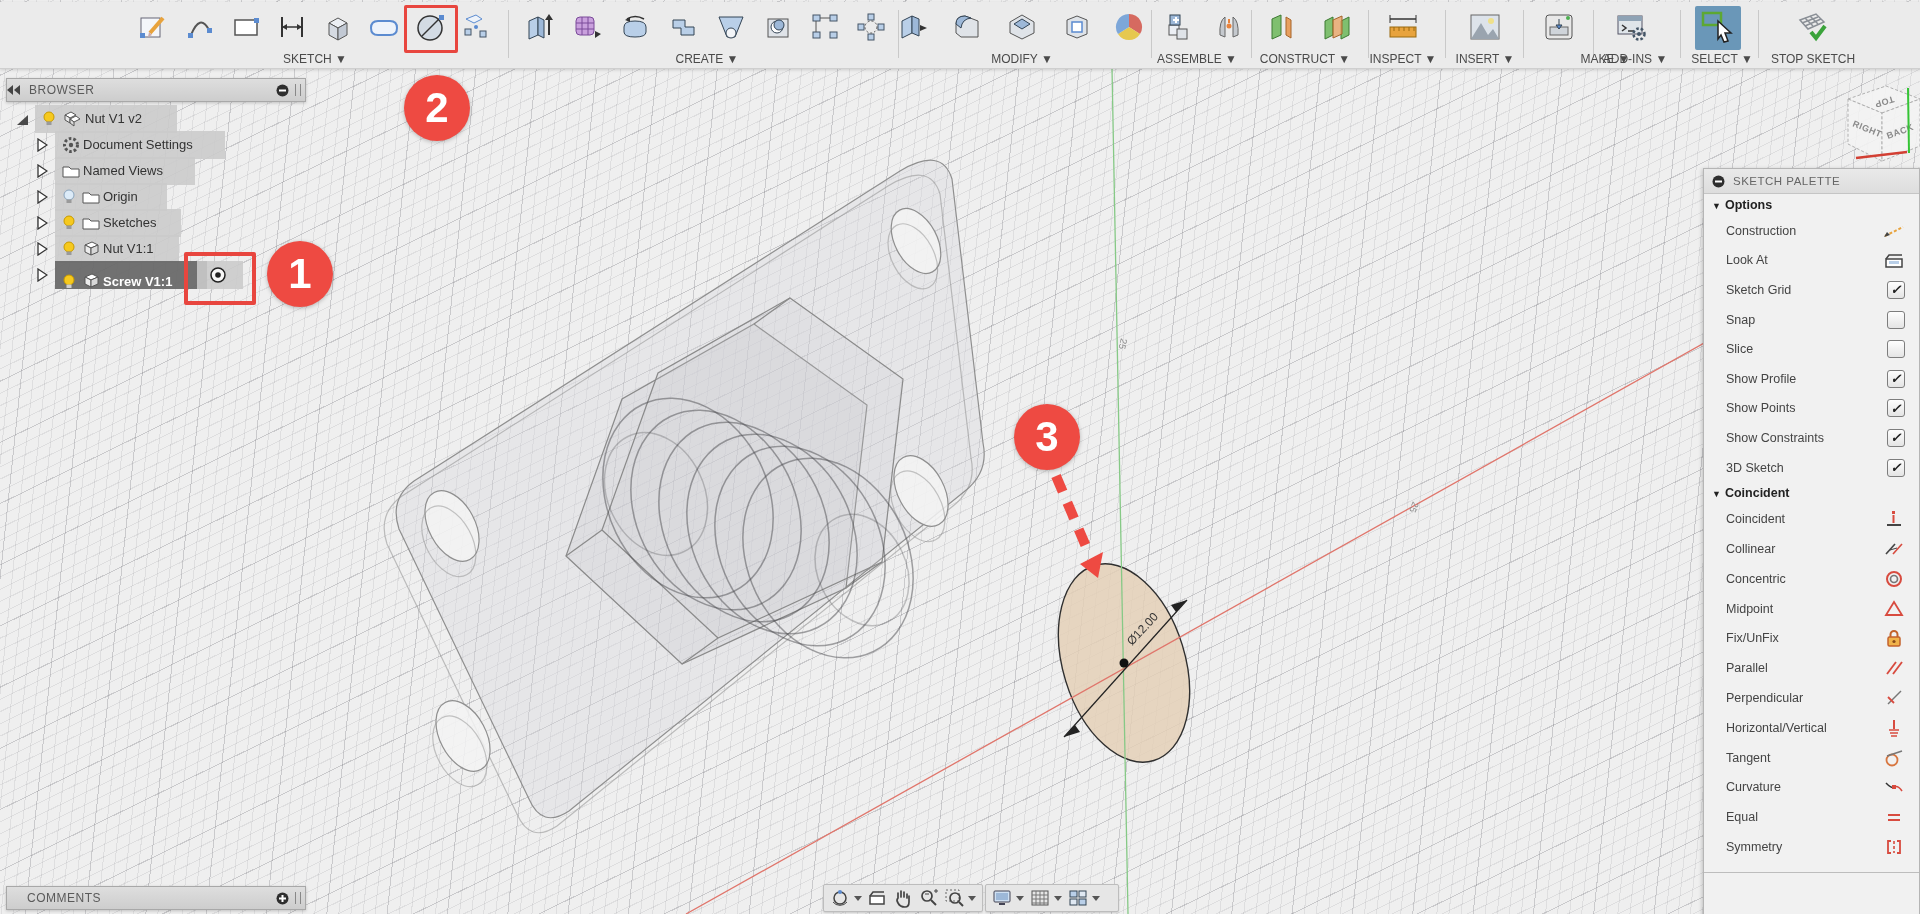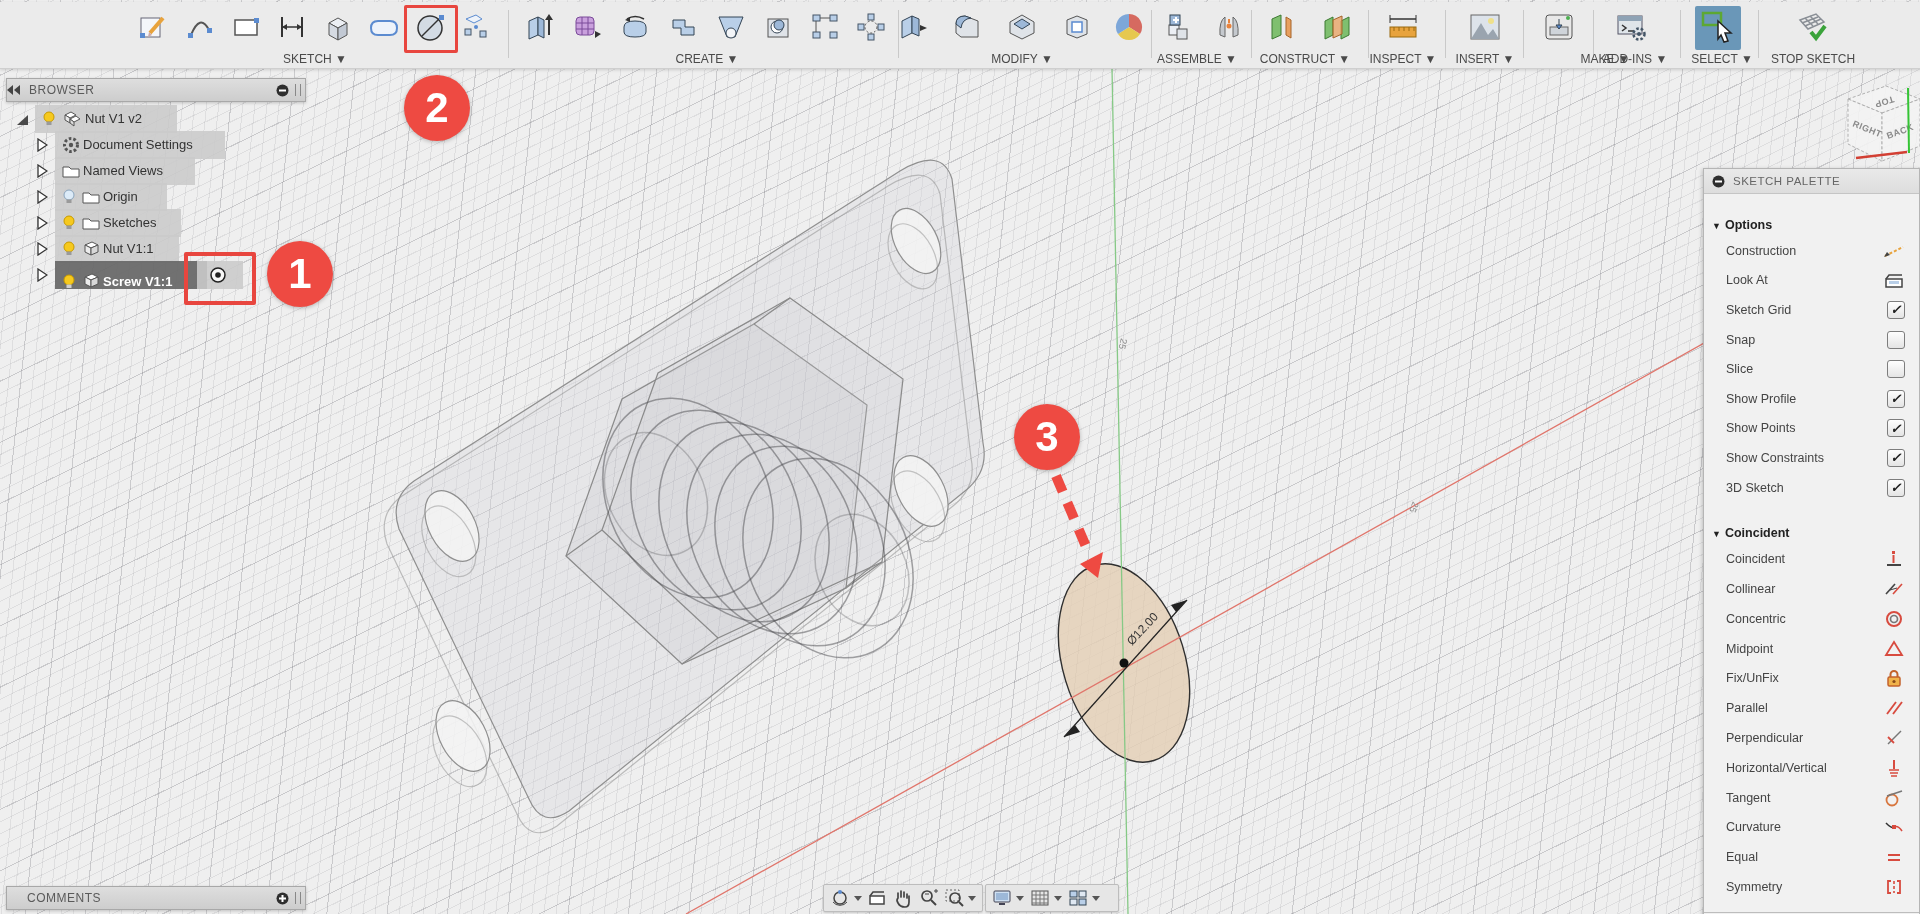--- a/index.html
+++ b/index.html
@@ -33,21 +33,21 @@
   .grip2{width:4px;height:12px;border-left:1px solid #888;border-right:1px solid #888;margin-right:4px;}
   .brow{position:absolute;height:23px;display:flex;align-items:center;}
   .chip{position:absolute;height:28px;background:rgba(203,203,203,.88);display:flex;align-items:center;padding:0 8px 0 4px;font-size:13px;color:#333;white-space:nowrap;}
   .chip.dark{background:rgba(105,105,105,.95);color:#fff;font-weight:bold;align-items:flex-end;}
   .tico{margin:0 3px;flex:none;}
 
   
   #palette{position:absolute;left:1703px;top:168px;width:217px;height:805px;background:#f1f1f1;border:1px solid #b5b5b5;box-shadow:-1px 1px 4px rgba(0,0,0,.2);box-sizing:border-box;}
   #palHeader{height:24px;background:linear-gradient(#e9e9e9,#dddddd);border-bottom:1px solid #c5c5c5;display:flex;align-items:center;}
   #palHeader .ttl{font-size:11.5px;color:#666;letter-spacing:.5px;margin-left:8px;}
-  .sechead{font-size:12.5px;font-weight:bold;color:#222;padding:24px 0 4px 8px;}
+  .sechead{font-size:12.5px;font-weight:bold;color:#222;padding:4px 0 4px 8px;}
   .sechead .tri3{font-size:9px;margin-right:4px;color:#222;}
   .prow{height:29.6px;display:flex;align-items:center;padding:0 14px 0 22px;}
   .prow .plabel{flex:1;font-size:12.5px;color:#444;}
   .pcheck{width:16px;height:16px;border:1px solid #7d7d7d;border-radius:3px;background:linear-gradient(#fefefe,#e4e4e4);display:flex;align-items:center;justify-content:center;font-size:13px;font-weight:bold;color:#222;line-height:1;}
   .picon{width:22px;height:22px;display:flex;align-items:center;justify-content:center;}
   .crow{height:29.8px;display:flex;align-items:center;padding:0 14px 0 22px;}
   .crow .plabel{flex:1;font-size:12.5px;color:#444;}
   #palDivider{margin-top:10px;border-top:1px solid #bdbdbd;}
   #palPartial{position:absolute;right:0;bottom:0;width:72px;height:12px;background:#fdfdfd;border:1px solid #bbb;}
 

